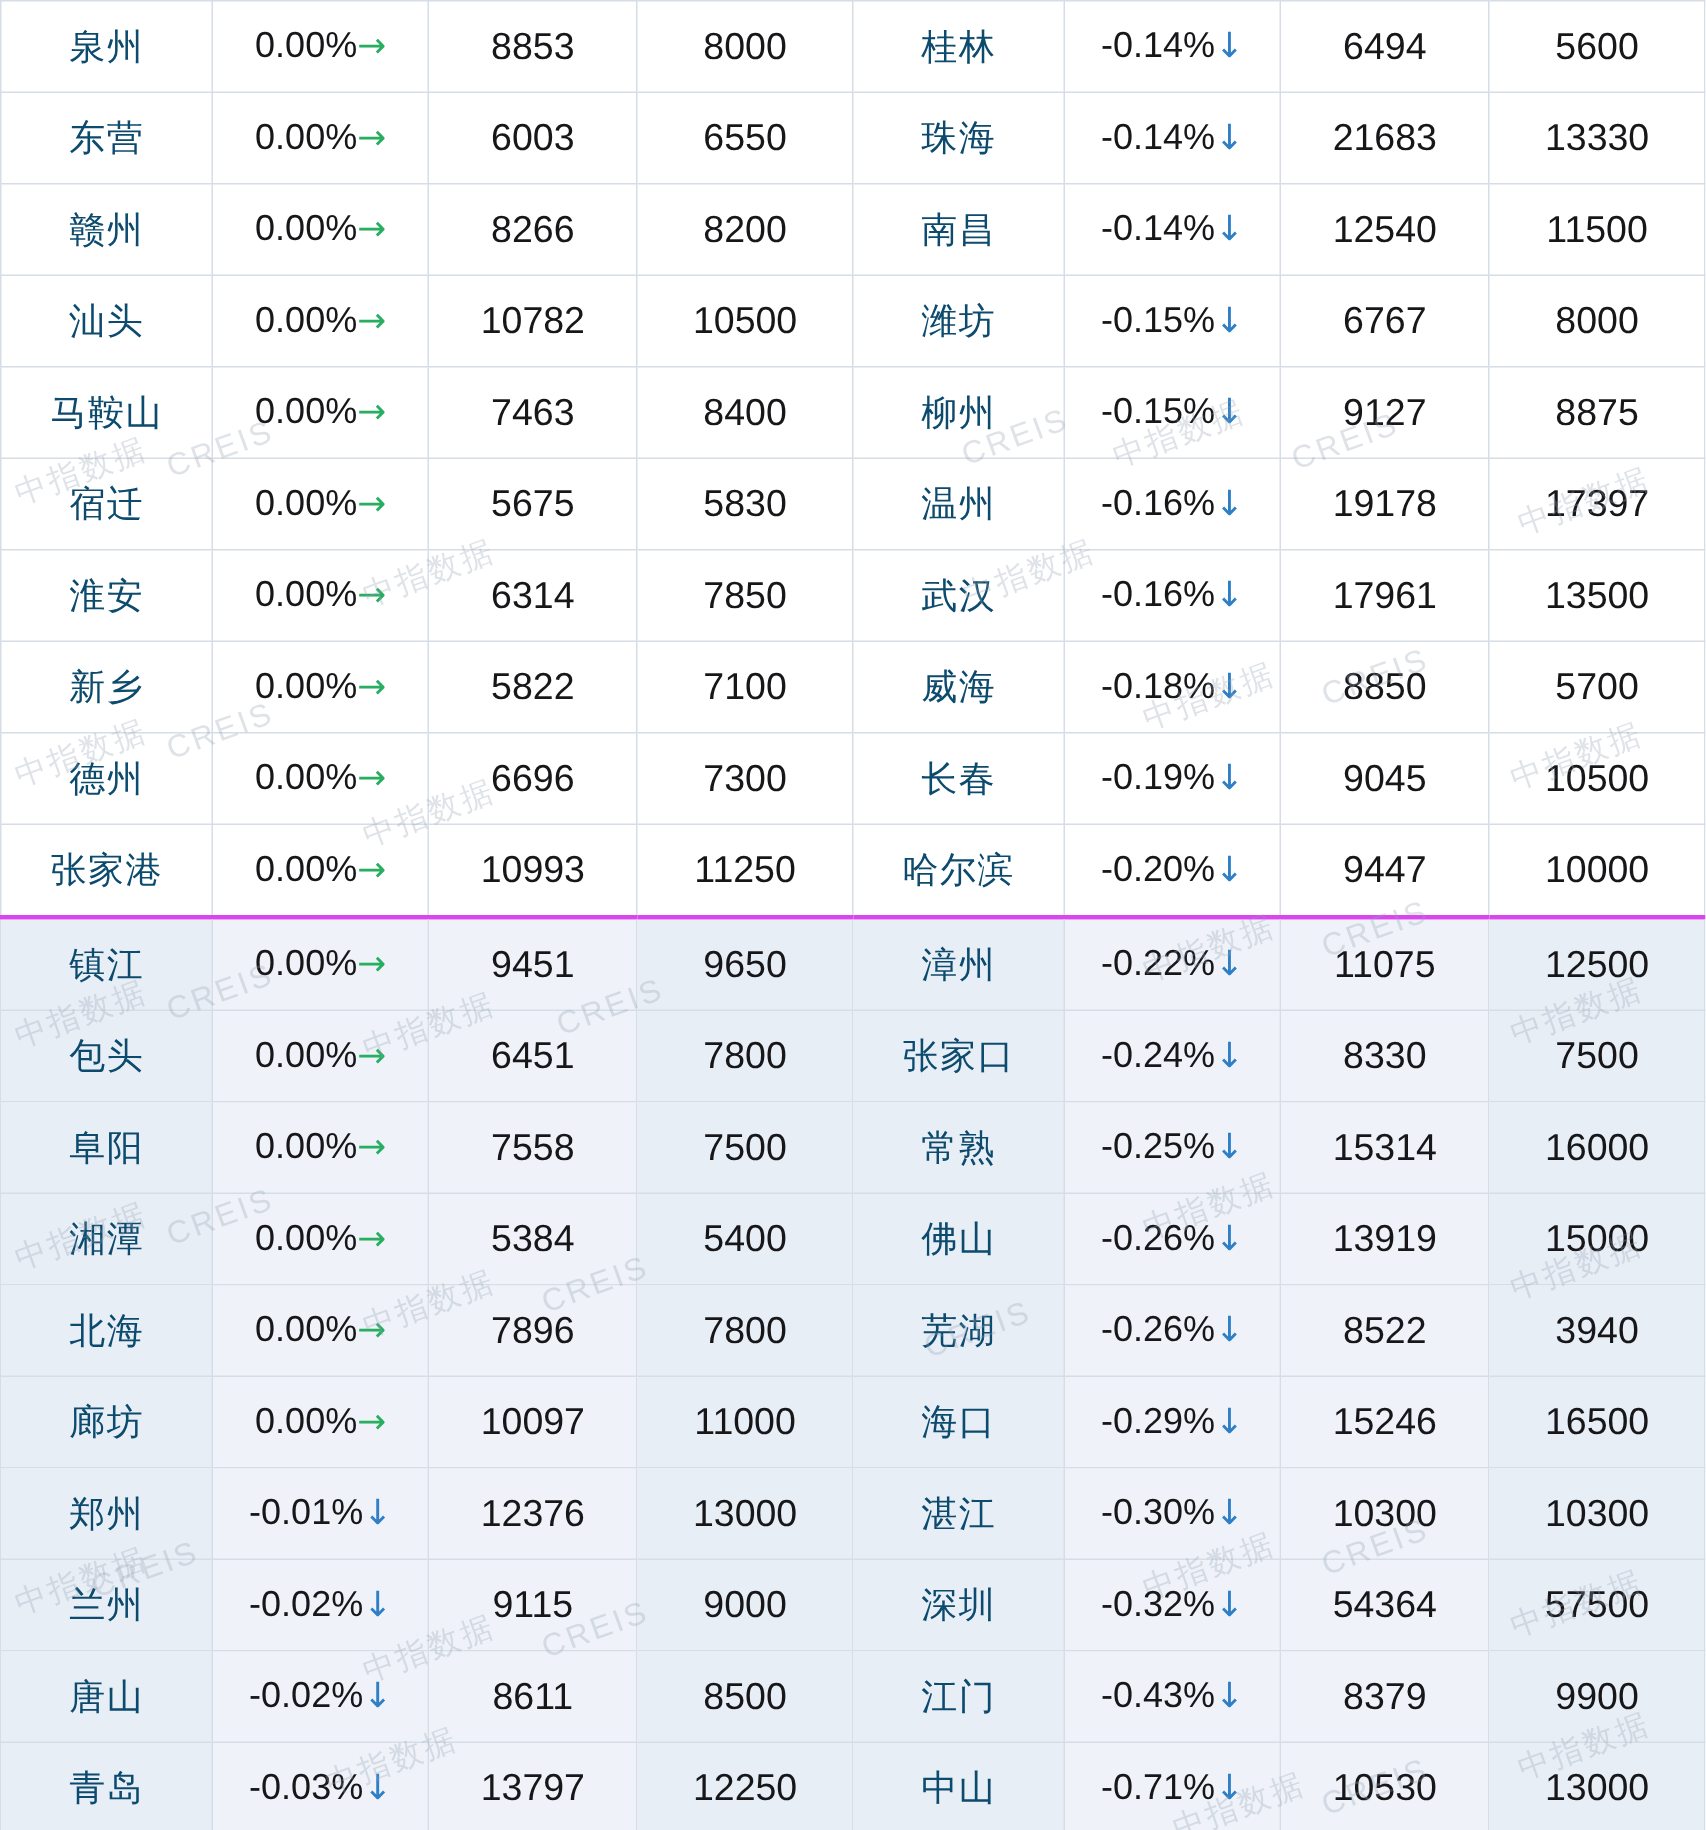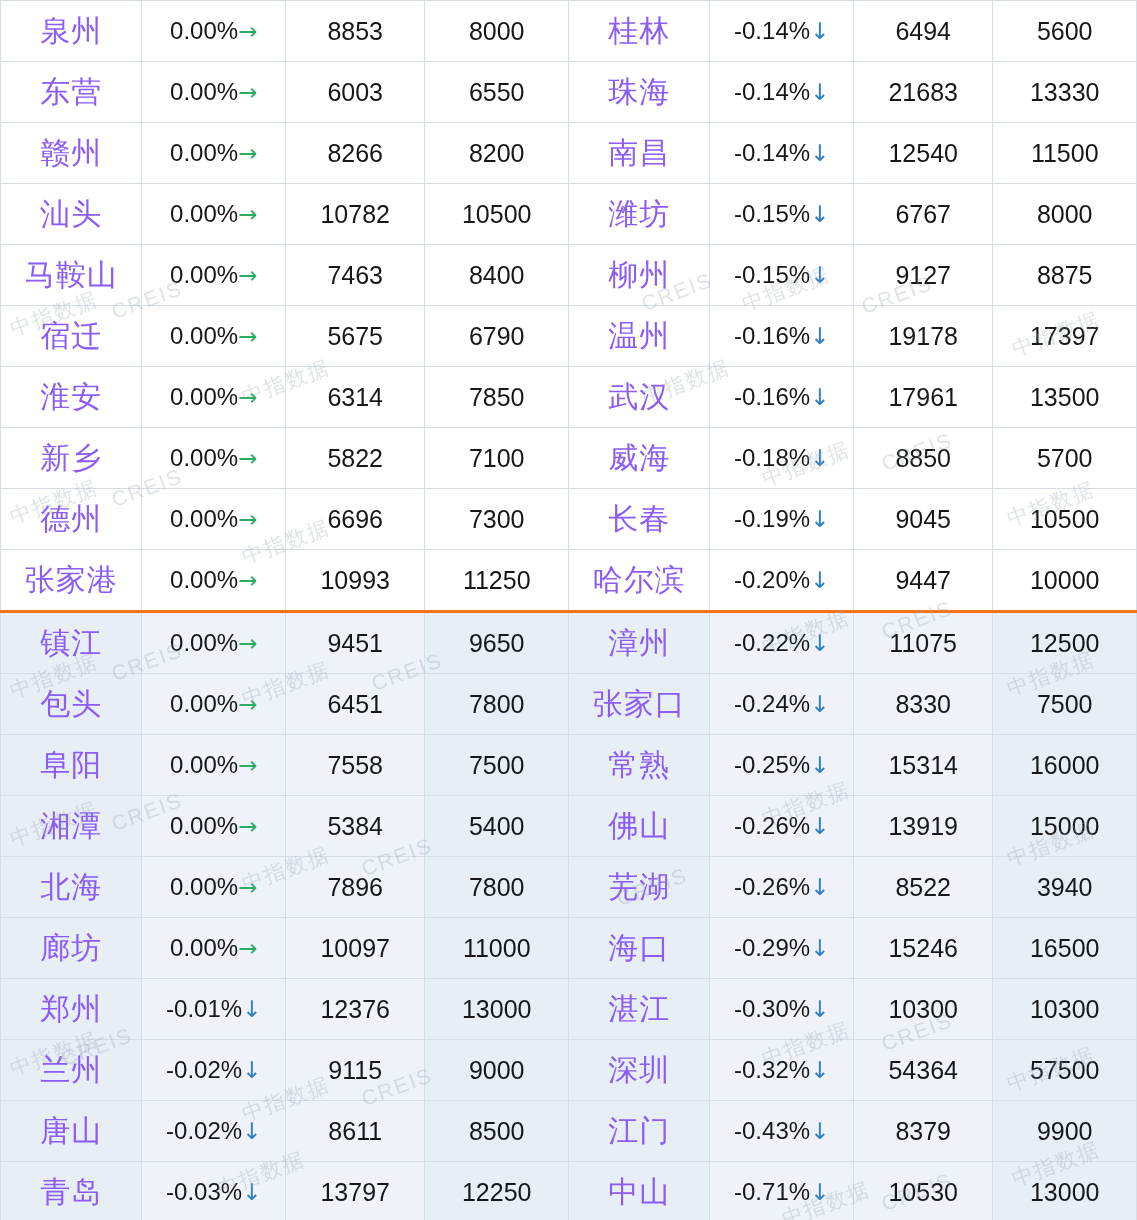--- a/index.html
+++ b/index.html
@@ -47,23 +47,23 @@
   }
   tr.band td.left-cell,
   tr.band td.right-cell {
     background: #e8eef6;
   }
   tr.band td.mid {
     background: #eff3f9;
   }
 
   .city {
-    font-size: 30px;
+    font-size: 24px;
     letter-spacing: 1px;
-    color: #8b5cf6;
+    color: #0c4a6e;
     text-align: right;
   }
   .rate-wrap {
     display: flex;
     align-items: center;
     justify-content: center;
     gap: 0;
     font-size: 24px;
   }
   .rate-val { color: #17171a; }
@@ -73,21 +73,21 @@
     font-family: "DejaVu Sans", sans-serif;
   }
   .arrow.flat { color: #27ae60; }
   .arrow.down { color: #2f7fc7; }
   .num {
     font-size: 25px;
     color: #17171a;
   }
   
   tr.sep-top td {
-    border-top: 3px solid #f97316;
+    border-top: 3px solid #d946ef;
   }
 
   
   .wm {
     position: absolute;
     color: rgba(150, 163, 180, 0.30);
     font-size: 21px;
     font-family: "Liberation Sans", sans-serif;
     transform: rotate(-20deg);
     pointer-events: none;
@@ -214,21 +214,21 @@
         </tr>
         <tr>
           <td class="left-cell"><span class="city">宿迁</span></td>
           <td class="mid">
             <span class="rate-wrap">
               <span class="rate-val">0.00%</span>
               <span class="arrow flat">→</span>
             </span>
           </td>
           <td class="mid"><span class="num">5675</span></td>
-          <td class="right-cell"><span class="num">6790</span></td>
+          <td class="right-cell"><span class="num">5830</span></td>
           <td class="left-cell"><span class="city">温州</span></td>
           <td class="mid">
             <span class="rate-wrap">
               <span class="rate-val">-0.16%</span>
               <span class="arrow down">↓</span>
             </span>
           </td>
           <td class="mid"><span class="num">19178</span></td>
           <td class="right-cell"><span class="num">17397</span></td>
         </tr>

